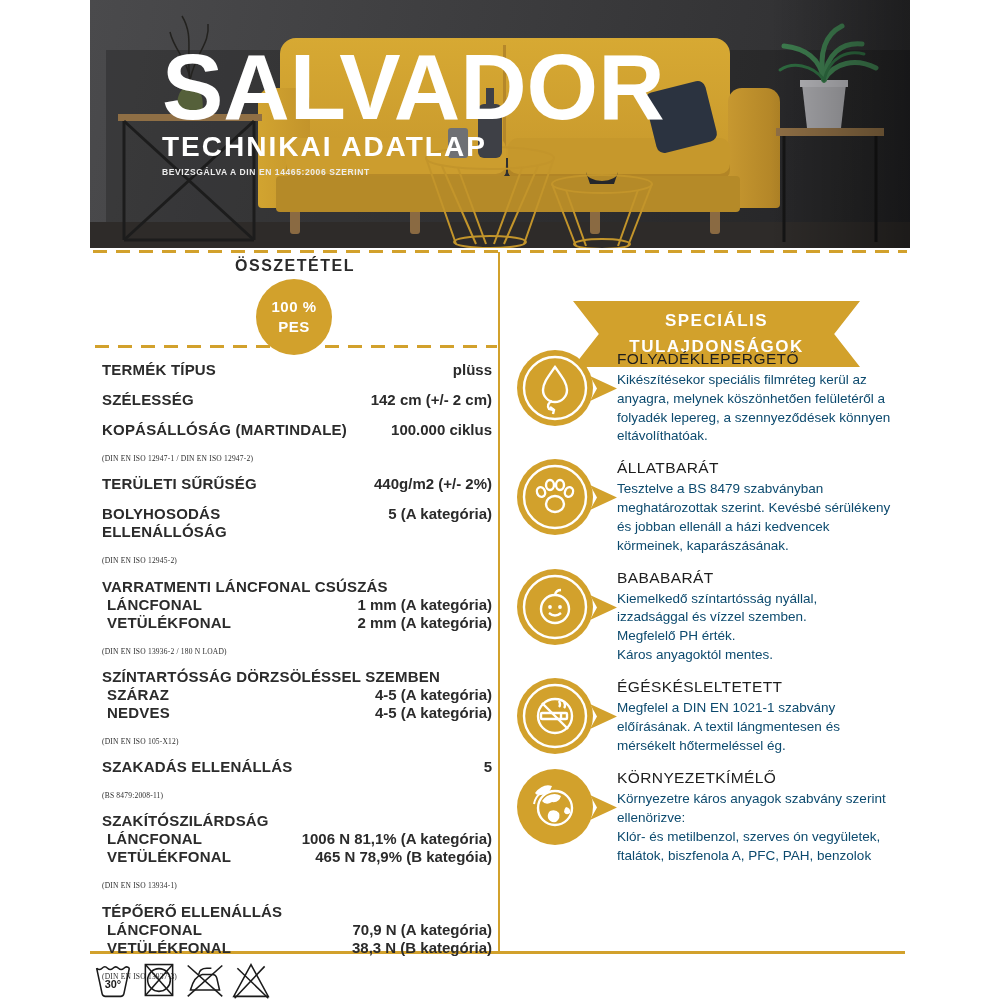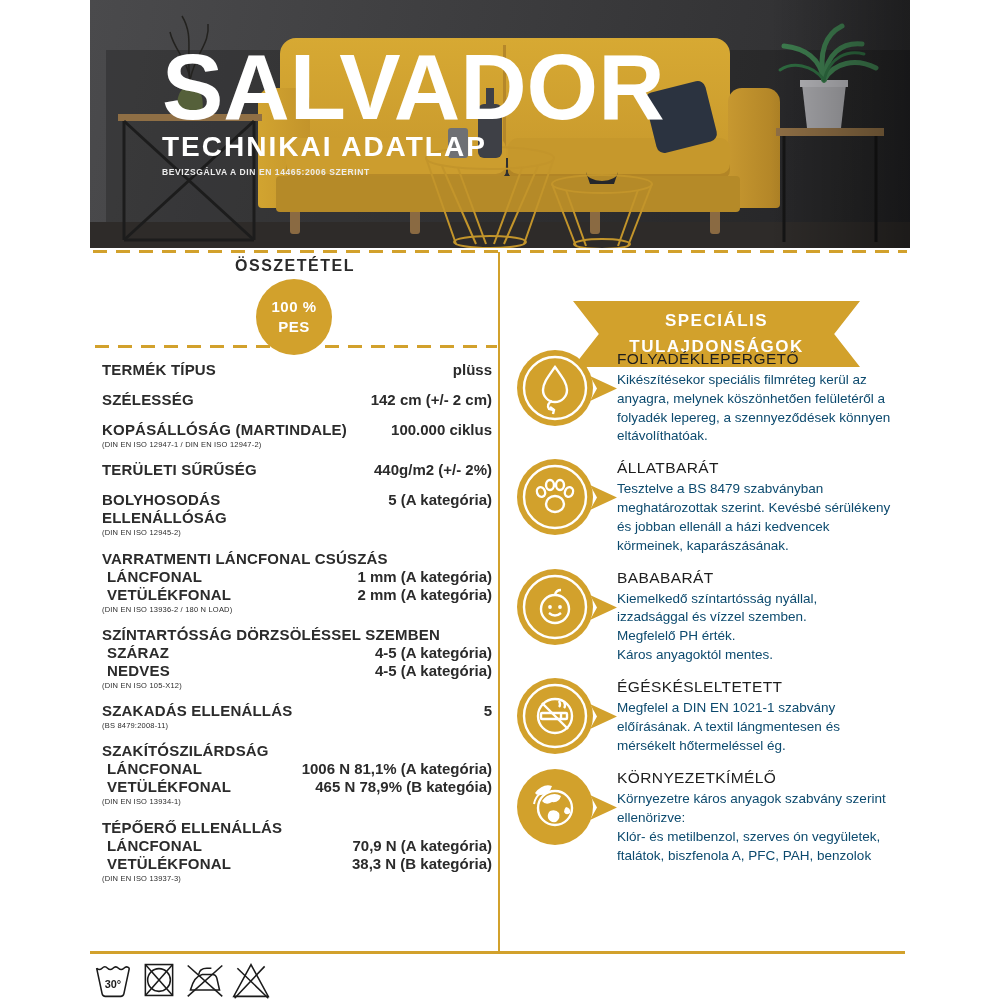--- a/index.html
+++ b/index.html
@@ -47,21 +47,21 @@
         background:var(--accent);display:flex;flex-direction:column;align-items:center;justify-content:center;
         color:#fff;font-weight:bold;font-size:15px;line-height:1.35;letter-spacing:0.5px;}
   
   .specs{position:absolute;left:102px;top:361px;width:390px;}
   .spec-block{margin-bottom:12px;}
   .spec-line{display:flex;justify-content:space-between;align-items:flex-start;}
   .spec-label{font-weight:bold;font-size:15px;line-height:1.2;white-space:pre-line;letter-spacing:0.2px;}
   .spec-value{font-weight:bold;font-size:15px;line-height:1.2;text-align:right;white-space:nowrap;padding-left:8px;}
   .spec-header{font-weight:bold;font-size:15px;line-height:1.2;letter-spacing:0.2px;}
   .entry .spec-label{padding-left:5px;}
-  .spec-note{font-size:7.5px;color:#2b2b2b;margin-top:2px;letter-spacing:0.2px;line-height:1.1;}
+  .spec-note{font-size:7.5px;color:#2b2b2b;margin-top:16px;letter-spacing:0.2px;line-height:1.1;font-family:Liberation Serif, serif;}
   
   .banner{position:absolute;left:573px;top:262px;width:287px;height:66px;background:var(--accent);
         clip-path:polygon(0 0,100% 0,91% 50%,100% 100%,0 100%,9% 50%);
         display:flex;flex-direction:column;align-items:center;justify-content:center;
         color:#fff;font-weight:bold;font-size:17px;letter-spacing:1.5px;line-height:1.55;margin-top:39px;}
   .features{position:absolute;left:517px;top:348px;width:378px;}
   .feat{display:flex;margin-bottom:11px;}
   .feat-iconwrap{width:100px;flex:none;position:relative;height:80px;}
   .feat-circle{position:absolute;left:0;top:2px;width:76px;height:76px;border-radius:50%;background:var(--accent);}
   .feat-circle svg{position:absolute;left:0;top:0;width:76px;height:76px;}

